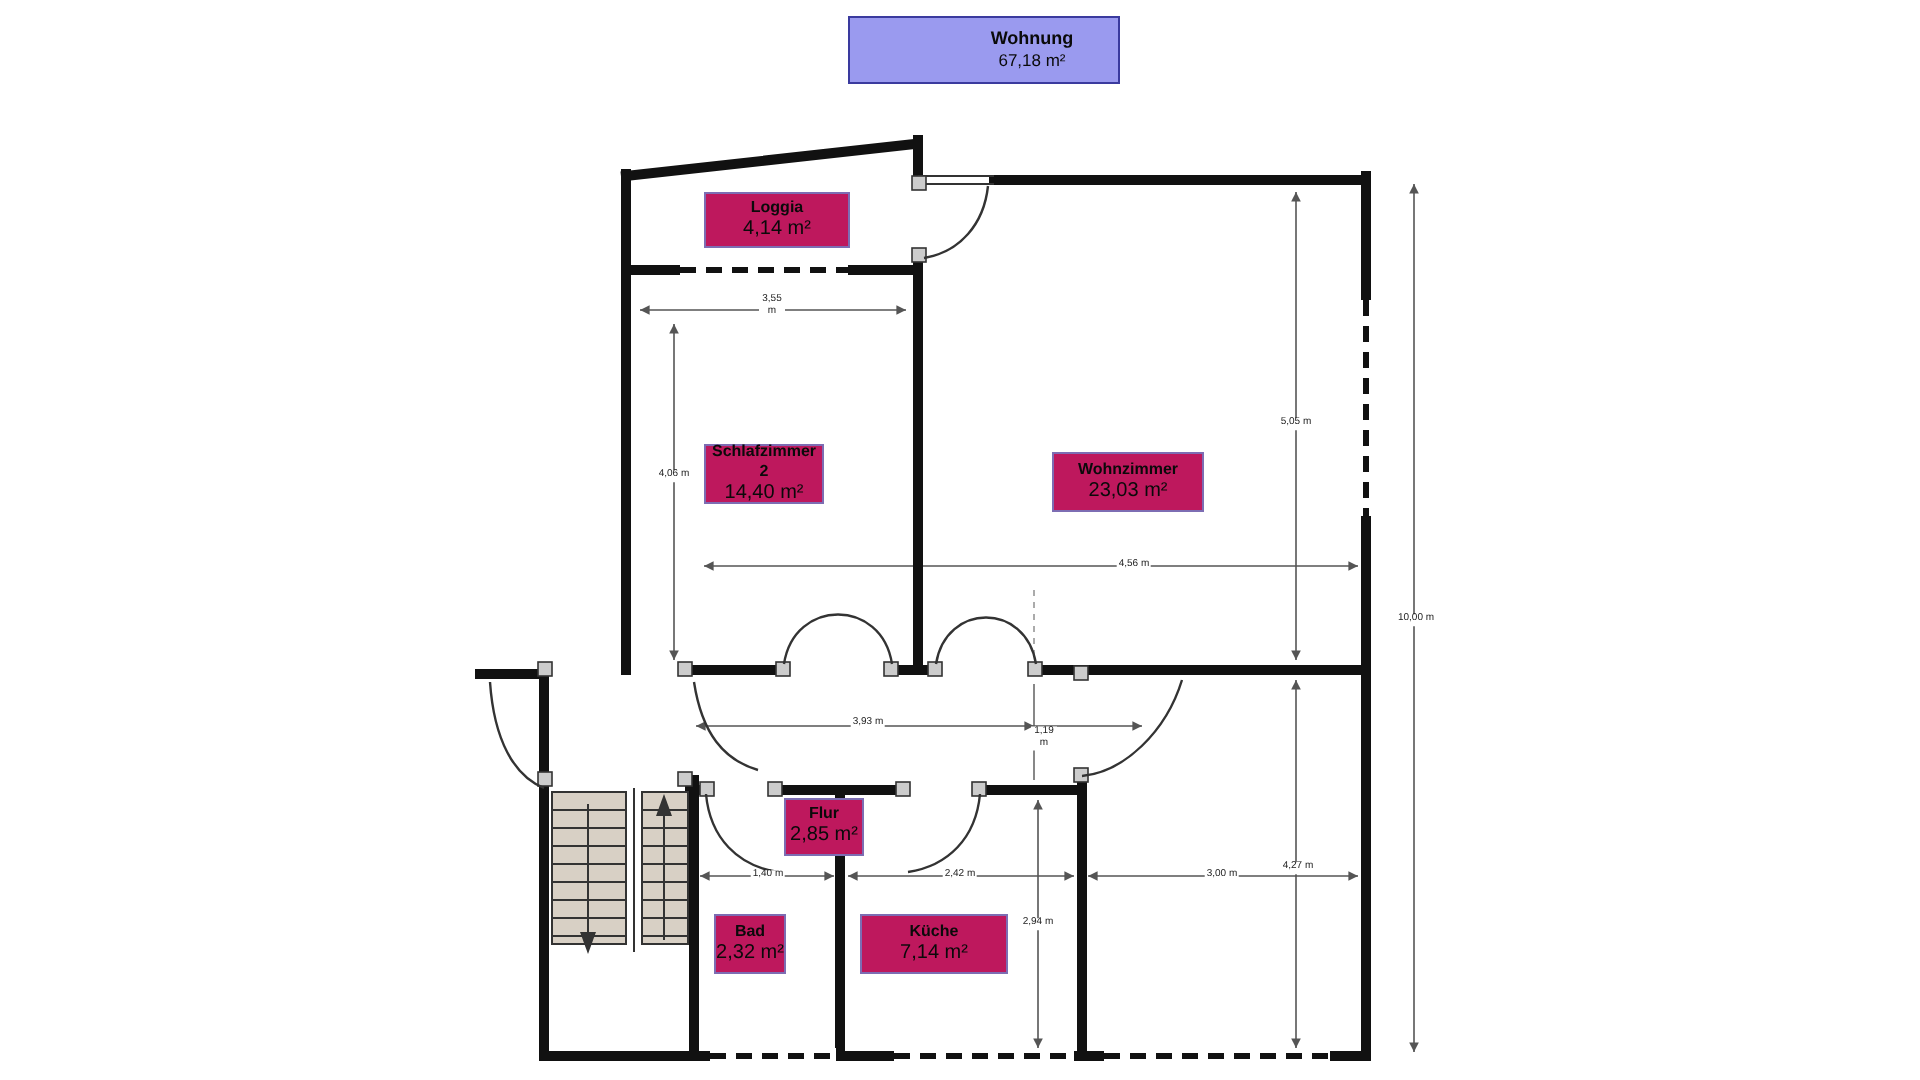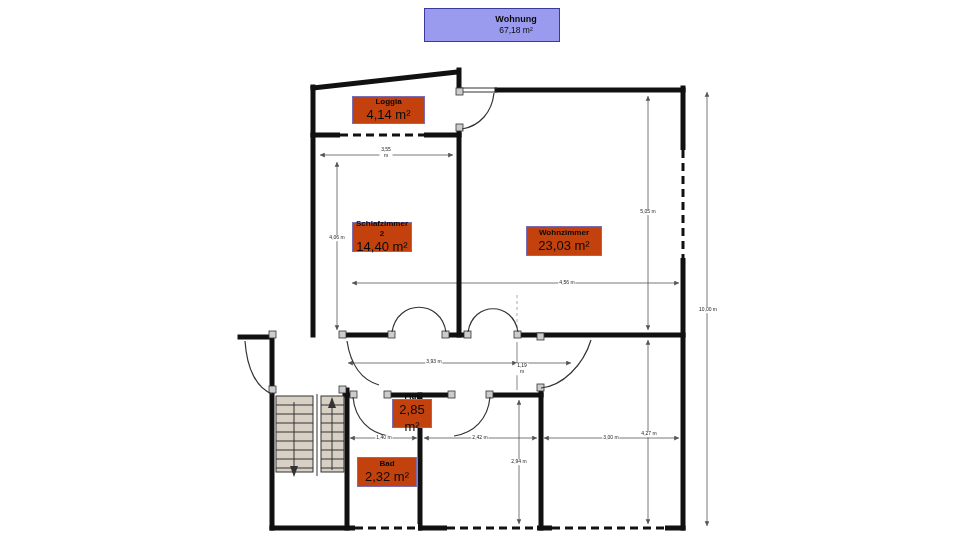--- a/index.html
+++ b/index.html
@@ -1,36 +1,36 @@
 <!DOCTYPE html>
 <html><head>
 <meta charset="utf-8">
 <style>
   html,body{margin:0;padding:0;background:#fff;}
   .stage{position:relative;width:960px;height:540px;background:#fff;overflow:hidden;
          font-family:"Liberation Sans",sans-serif;}
   .stage svg{position:absolute;left:0;top:0;}
   .lbl{position:absolute;display:flex;flex-direction:column;align-items:center;
        justify-content:center;text-align:center;box-sizing:border-box;}
-  .roomlbl{background:#c2410c;border:1px solid #7d6db3;align-items:center;}
+  .roomlbl{background:#be185d;border:1px solid #7d6db3;align-items:center;}
   .titlebox{background:#9a9aef;border:1px solid #3a3a9e;padding-left:48px;}
   .rn{font-weight:bold;font-size:8px;line-height:1.25;color:#0a0a0a;}
-  .ra{font-size:13px;line-height:1.25;color:#0a0a0a;}
+  .ra{font-size:10px;line-height:1.25;color:#0a0a0a;}
   .titlebox .rn{font-size:9px;}
   .titlebox .ra{font-size:8.5px;}
   .dim{position:absolute;transform:translate(-50%,-50%);font-size:5px;line-height:1.15;
        color:#222;background:#fff;padding:0 1px;white-space:nowrap;text-align:center;}
   .dim.stack{white-space:normal;width:13px;padding:0;}
   
   .lb-title{left:424px;top:8px;width:136px;height:34px;}
   .lb-loggia{left:352px;top:96px;width:73px;height:28px;}
   .lb-sz2{left:352px;top:222px;width:60px;height:30px;}
   .lb-wz{left:526px;top:226px;width:76px;height:30px;}
   .lb-flur{left:392px;top:366px;width:40px;height:29px;margin-top:33px;}
-  .lb-bad{left:357px;top:457px;width:60px;height:30px;}
+  .lb-bad{left:357px;top:457px;width:36px;height:30px;}
   .lb-kueche{left:430px;top:457px;width:74px;height:30px;}
   .lb-sz1{left:548px;top:452px;width:77px;height:33px;}
 </style>
 </head>
 <body>
 
 <div class="stage">
 
   <svg width="960" height="540" viewBox="0 0 960 540">
     <defs>
@@ -149,20 +149,24 @@
     <div class="ra">23,03 m²</div>
   </div>
   <div class="lbl roomlbl lb-flur">
     <div class="rn">Flur</div>
     <div class="ra">2,85 m²</div>
   </div>
   <div class="lbl roomlbl lb-bad">
     <div class="rn">Bad</div>
     <div class="ra">2,32 m²</div>
   </div>
+  <div class="lbl roomlbl lb-kueche">
+    <div class="rn">Küche</div>
+    <div class="ra">7,14 m²</div>
+  </div>
 
   <span class="dim stack" style="left:386px;top:153px">3,55 m</span>
   <span class="dim" style="left:337px;top:238px">4,06 m</span>
   <span class="dim" style="left:648px;top:212px">5,05 m</span>
   <span class="dim" style="left:567px;top:283px">4,56 m</span>
   <span class="dim" style="left:708px;top:310px">10,00 m</span>
   <span class="dim" style="left:434px;top:362px">3,93 m</span>
   <span class="dim stack" style="left:522px;top:369px">1,19 m</span>
   <span class="dim" style="left:384px;top:438px">1,40 m</span>
   <span class="dim" style="left:480px;top:438px">2,42 m</span>

